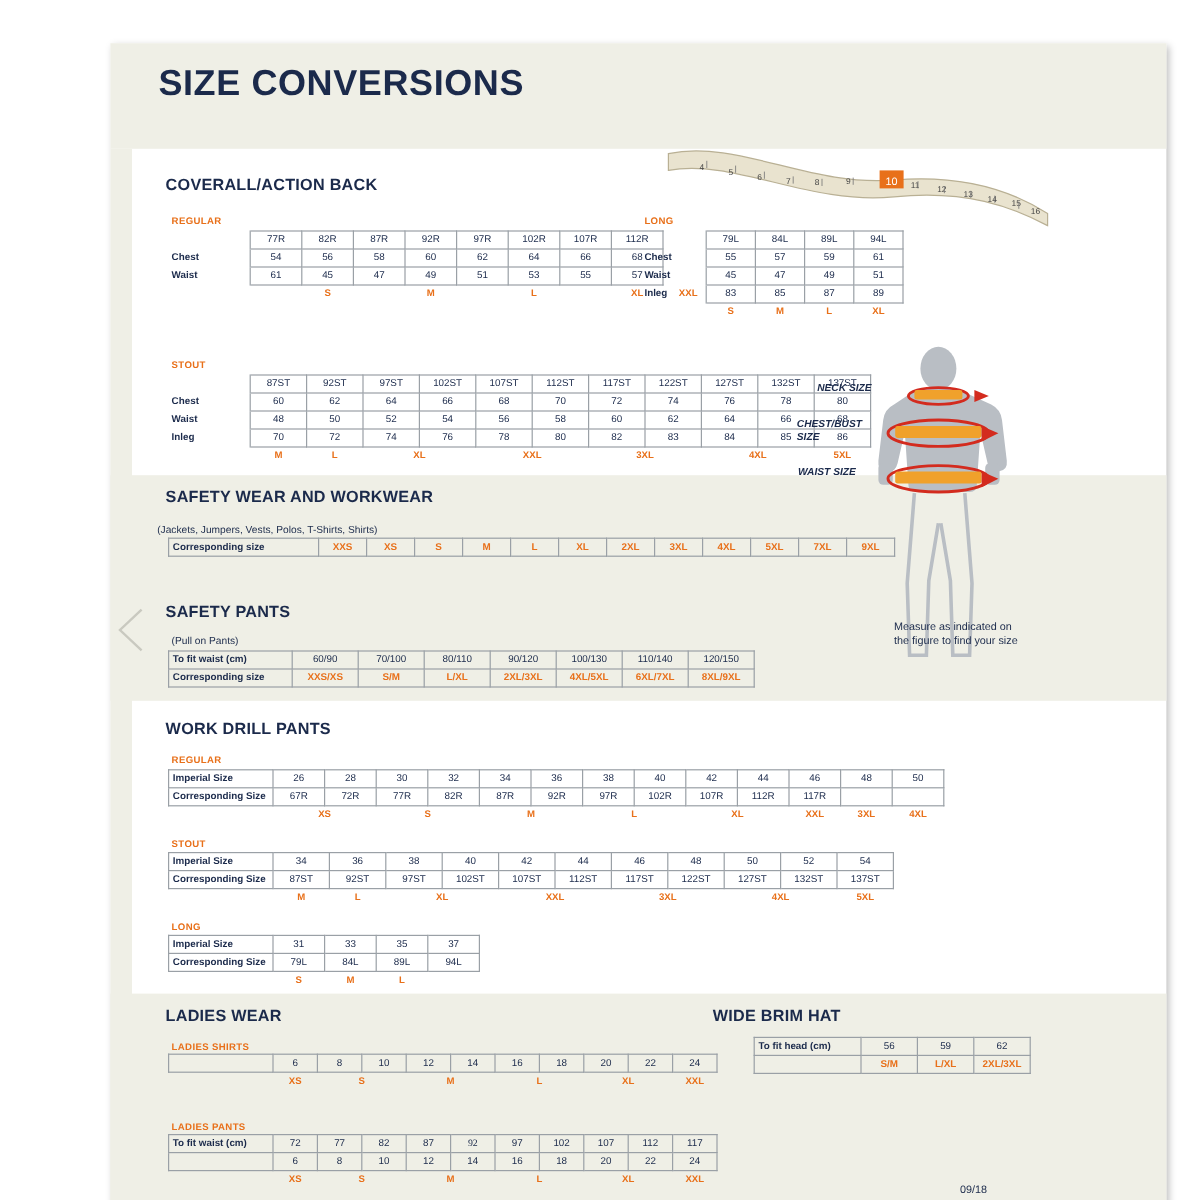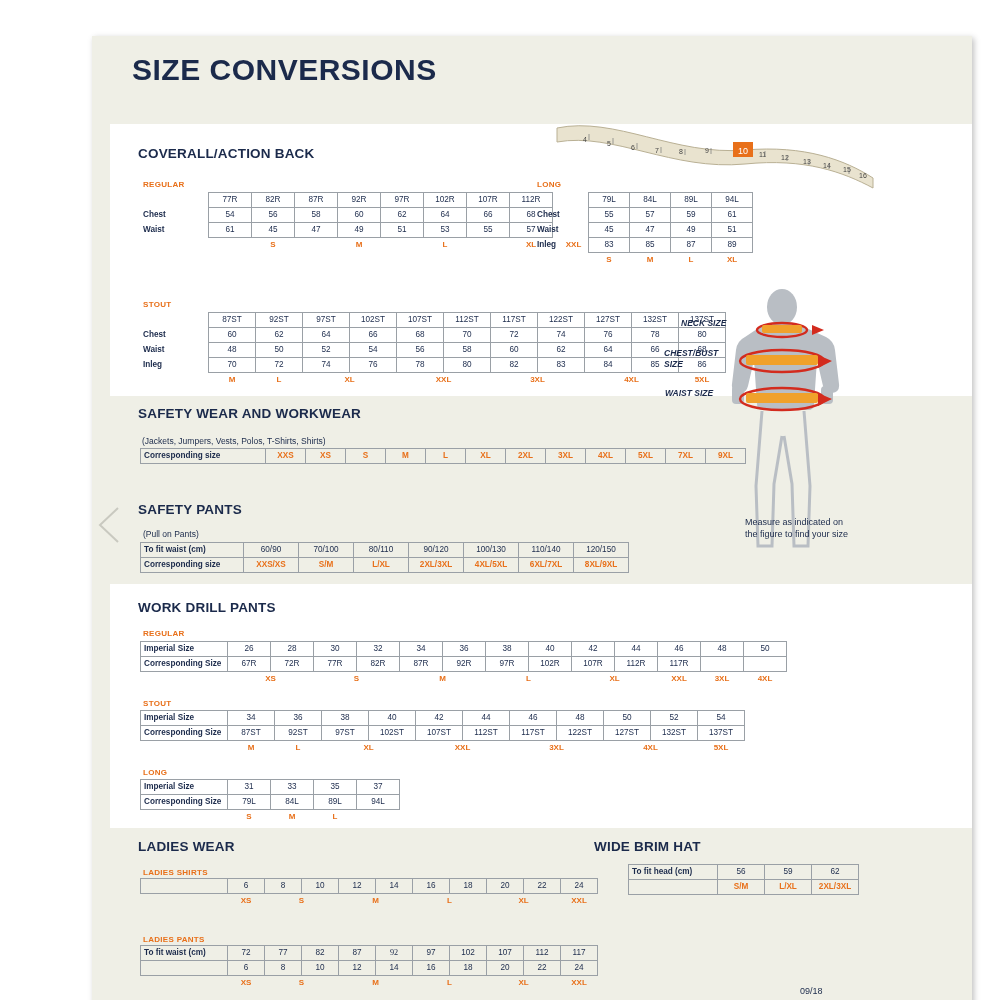--- a/index.html
+++ b/index.html
@@ -237,21 +237,21 @@
           <td class="nb" colspan="2">XL</td>
           <td class="nb" colspan="2">XXL</td>
           <td class="nb" colspan="2">3XL</td>
           <td class="nb" colspan="2">4XL</td>
           <td class="nb" colspan="1">5XL</td>
         </tr>
       </tbody>
     </table>
 
   <div class="sect" style="left:138px;top:378px;text-align:center;">SAFETY WEAR AND WORKWEAR</div>
-  <div class="note" style="left:142px;top:408px;">(Jackets, Jumpers, Vests, Polos, T-Shirts, Shirts)</div>
+  <div class="note" style="left:131px;top:408px;">(Jackets, Jumpers, Vests, Polos, T-Shirts, Shirts)</div>
   <table class="grid" id="t-safety-wear" style="left:140px;top:420px;">
       <tbody>
         <tr>
           <td class="lblb" style="width:118px">Corresponding size</td>
           <td style="width:33px;color:#e8701a;font-weight:bold;">XXS</td>
           <td style="width:33px;color:#e8701a;font-weight:bold;">XS</td>
           <td style="width:33px;color:#e8701a;font-weight:bold;">S</td>
           <td style="width:33px;color:#e8701a;font-weight:bold;">M</td>
           <td style="width:33px;color:#e8701a;font-weight:bold;">L</td>
           <td style="width:33px;color:#e8701a;font-weight:bold;">XL</td>

